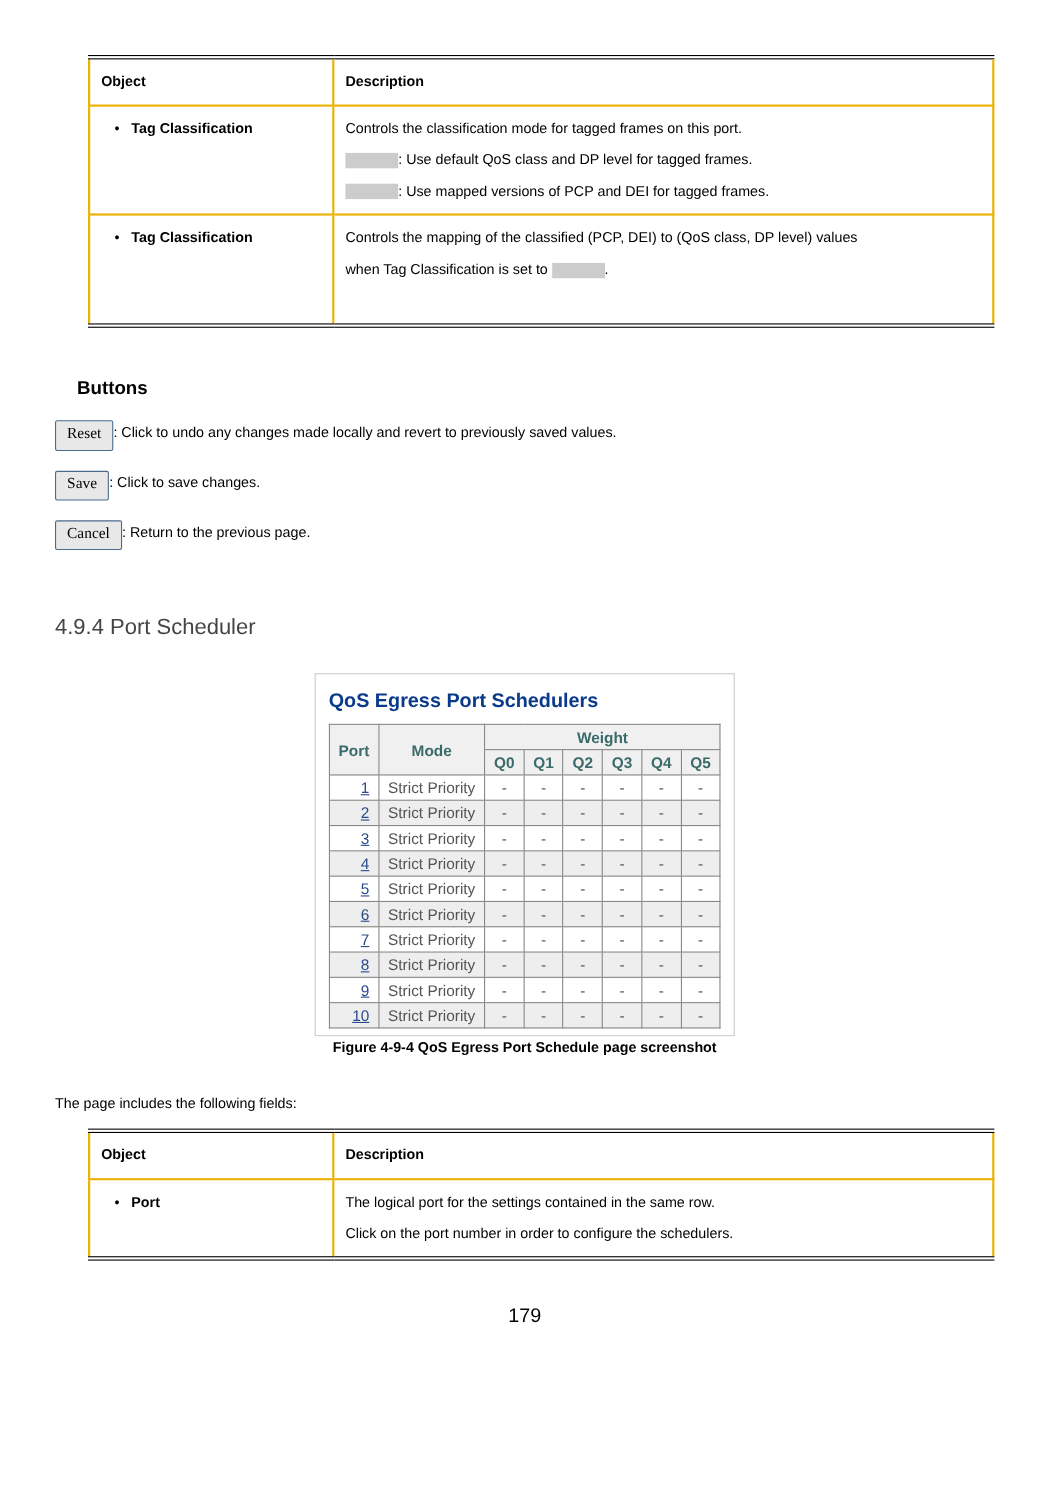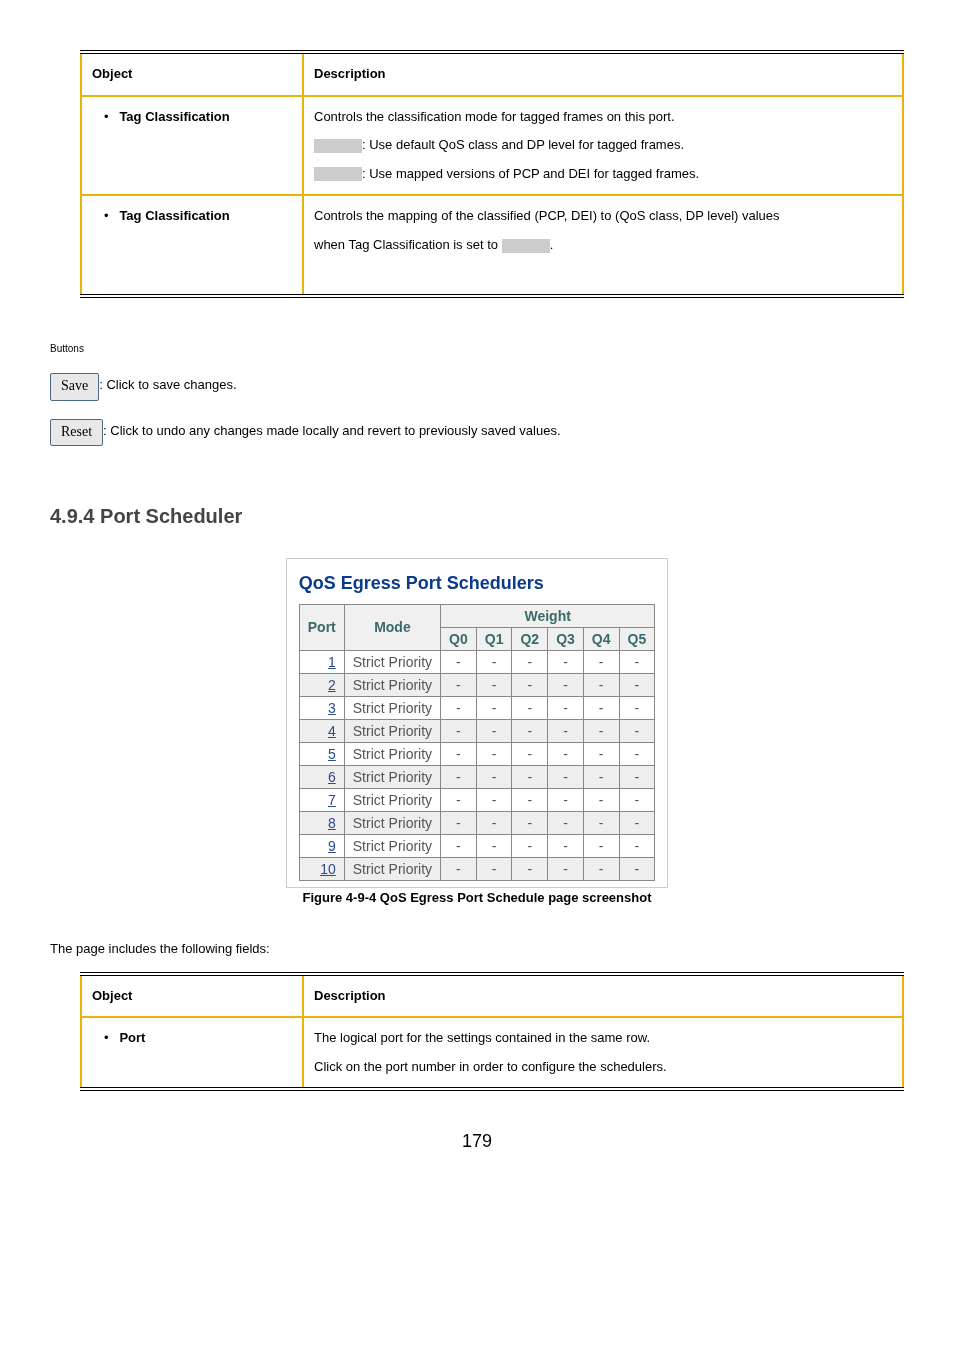--- a/index.html
+++ b/index.html
@@ -55,21 +55,21 @@
     padding: 1px 10px 2px 10px;
     border-radius: 2px;
     font-size: 14px;
     color: #000;
     vertical-align: baseline;
     position: relative;
     top: 1px;
   }
   .section-heading {
     font-size: 20px;
-    font-weight: bold;
+    font-weight: normal;
     color: #444;
     margin-top: 60px;
     margin-bottom: 30px;
     margin-left: 0;
   }
   .body-para {
     line-height: 2.2;
   }
   .link {
     color: #0066cc;
@@ -180,30 +180,33 @@
           <div>
             <span>when Tag Classification is set to </span><span class="grey-box">&nbsp;</span><span>.</span>
           </div>
           <div>&nbsp;</div>
         </td>
       </tr>
     </tbody>
   </table>
 
   <div class="buttons-section">
-    <div style="font-weight:normal;font-size:10px;margin-bottom:10px;">Buttons</div>
+    <div style="font-weight:bold;font-size:17px;margin-bottom:10px;margin-left:20px;">Buttons</div>
+
+    <div class="btn-line">
+      <span class="fake-btn">Reset</span><span>: Click to undo any changes made locally and revert to previously saved values.</span>
+    </div>
 
     <div class="btn-line">
       <span class="fake-btn">Save</span><span>: Click to save changes.</span>
     </div>
 
     <div class="btn-line">
-      <span class="fake-btn">Reset</span><span>: Click to undo any changes made locally and revert to previously saved values.</span>
+      <span class="fake-btn">Cancel</span><span>: Return to the previous page.</span>
     </div>
-
   </div>
 
   <div class="section-heading">4.9.4 Port Scheduler</div>
 
 
   <div class="screenshot-wrap">
     <div class="sched-box">
       <div class="sched-title">QoS Egress Port Schedulers</div>
       <table class="sched">
         <thead>

